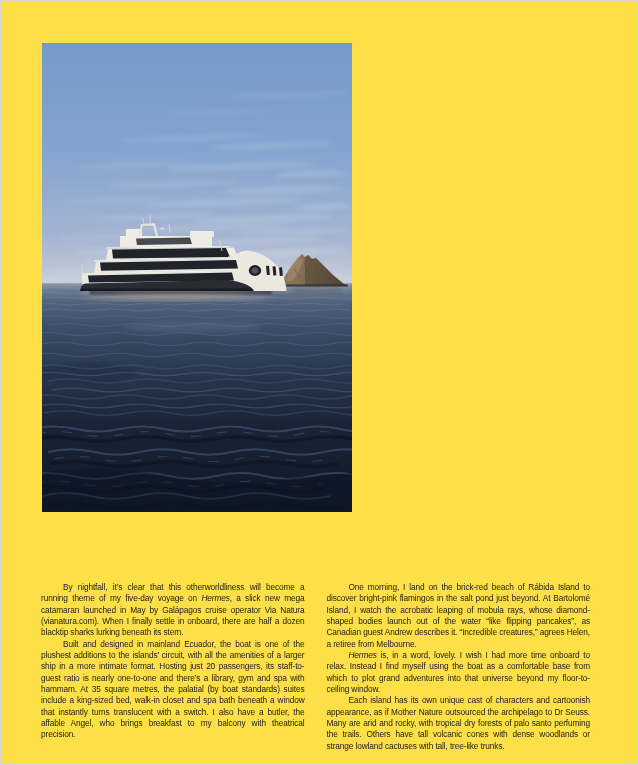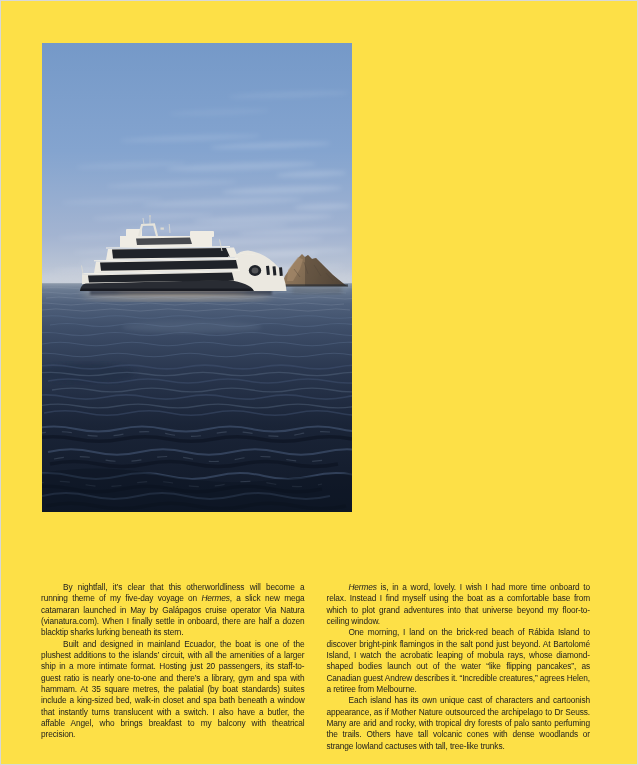--- a/index.html
+++ b/index.html
@@ -212,22 +212,22 @@
       </g>
     </svg>
   </figure>
 
   <main class="columns">
     <div class="col">
       <p><span>By nightfall, it’s clear that this otherworldliness will become a running theme of my five-day voyage on </span><i>Hermes</i><span>, a slick new mega catamaran launched in May by Galápagos cruise operator Via Natura (vianatura.com). When I finally settle in onboard, there are half a dozen blacktip sharks lurking beneath its stern.</span></p>
       <p>Built and designed in mainland Ecuador, the boat is one of the plushest additions to the islands’ circuit, with all the amenities of a larger ship in a more intimate format. Hosting just 20 passengers, its staff-to-guest ratio is nearly one-to-one and there’s a library, gym and spa with hammam. At 35 square metres, the palatial (by boat standards) suites include a king-sized bed, walk-in closet and spa bath beneath a window that instantly turns translucent with a switch. I also have a butler, the affable Angel, who brings breakfast to my balcony with theatrical precision.</p>
     </div>
     <div class="col">
+      <p>One morning, I land on the brick-red beach of Rábida Island to discover bright-pink flamingos in the salt pond just beyond. At Bartolomé Island, I watch the acrobatic leaping of mobula rays, whose diamond-shaped bodies launch out of the water “like flipping pancakes”, as Canadian guest Andrew describes it. “Incredible creatures,” agrees Helen, a retiree from Melbourne.</p>
       <p><i>Hermes</i><span> is, in a word, lovely. I wish I had more time onboard to relax. Instead I find myself using the boat as a comfortable base from which to plot grand adventures into that universe beyond my floor-to-ceiling window.</span></p>
-      <p>One morning, I land on the brick-red beach of Rábida Island to discover bright-pink flamingos in the salt pond just beyond. At Bartolomé Island, I watch the acrobatic leaping of mobula rays, whose diamond-shaped bodies launch out of the water “like flipping pancakes”, as Canadian guest Andrew describes it. “Incredible creatures,” agrees Helen, a retiree from Melbourne.</p>
       <p>Each island has its own unique cast of characters and cartoonish appearance, as if Mother Nature outsourced the archipelago to Dr Seuss. Many are arid and rocky, with tropical dry forests of palo santo perfuming the trails. Others have tall volcanic cones with dense woodlands or strange lowland cactuses with tall, tree-like trunks.</p>
     </div>
   </main>
 
   <footer class="footer">
     <span>98</span>
   </footer>
 
 </div>
 

